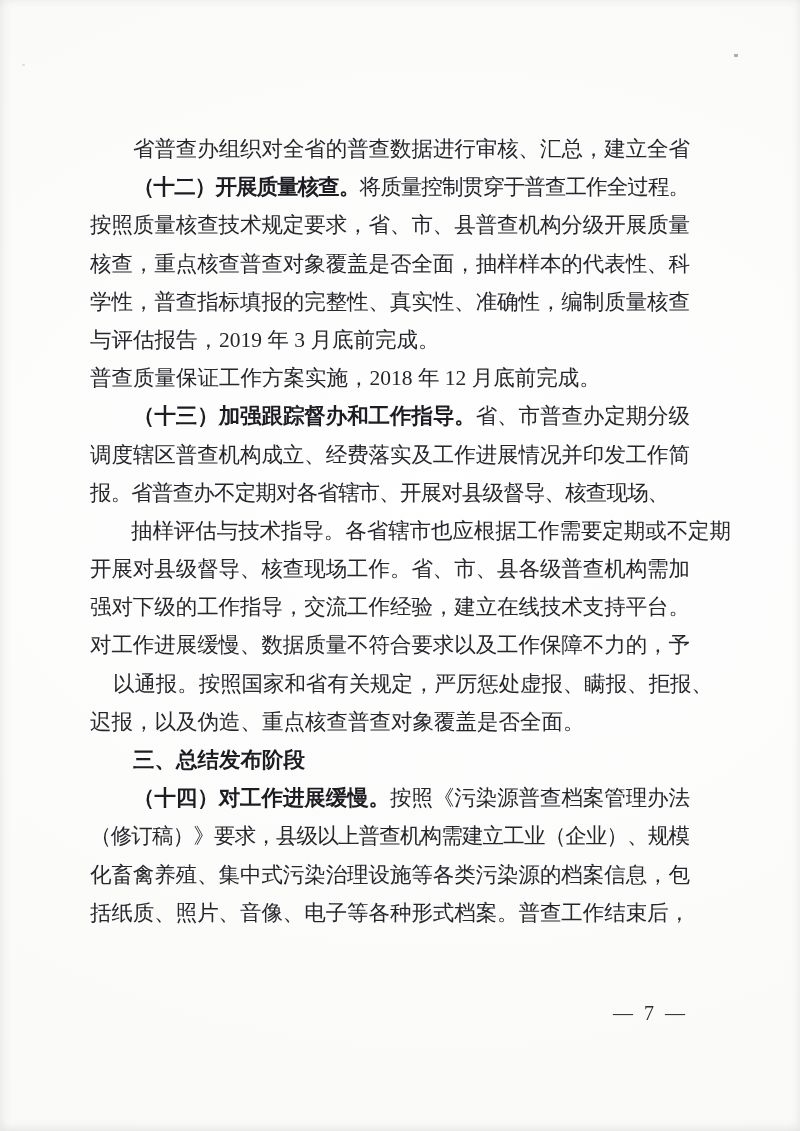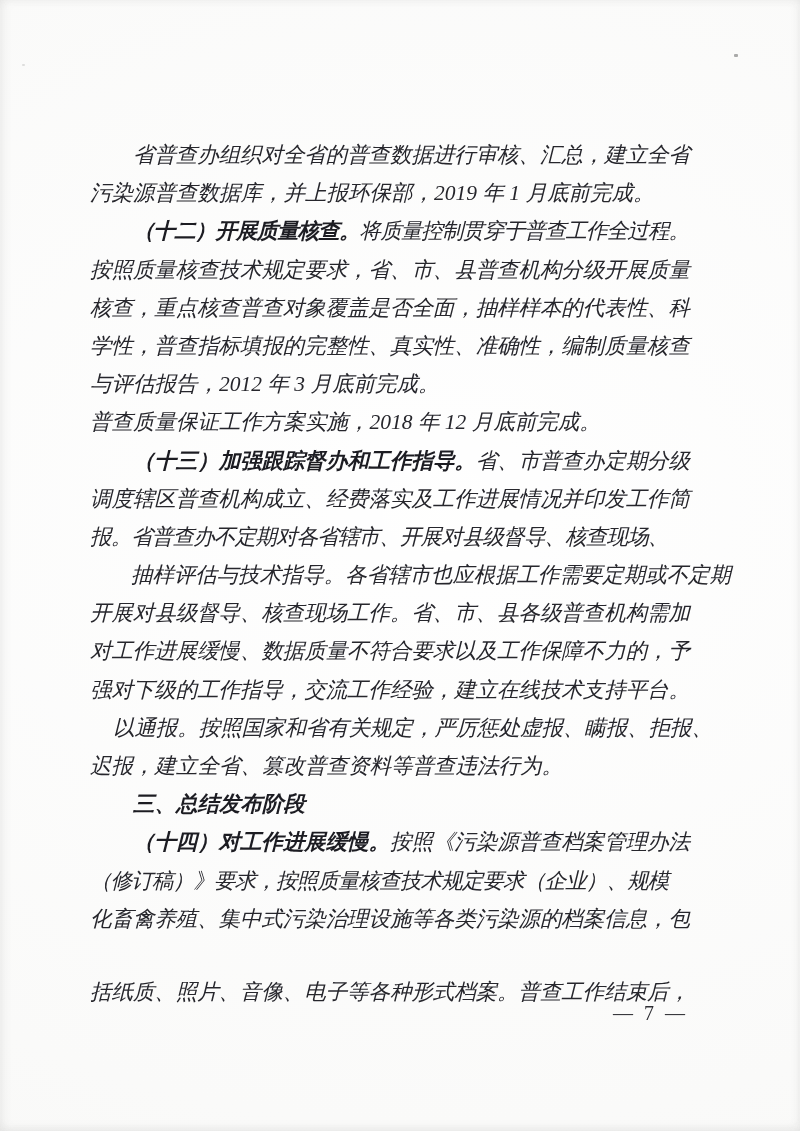--- a/index.html
+++ b/index.html
@@ -20,23 +20,22 @@
     box-shadow:
       inset 4px 0 10px rgba(120,120,118,0.07),
       inset -3px 0 8px rgba(120,120,118,0.05),
       inset 0 -4px 10px rgba(120,120,118,0.06);
     font-family: "Liberation Serif", "DejaVu Serif", serif;
     color: #23232a;
   }
   .text-block {
     position: absolute;
     left: 90px;
-    top: 136px;
+    top: 130px;
     width: 600px;
-    font-style: italic;
   }
   .line {
     position: relative;
     font-size: 21.5px;
     line-height: 38.2px;
     height: 38.2px;
     white-space: nowrap;
     color: #26262c;
     text-rendering: optimizeLegibility;
   }
@@ -70,37 +69,36 @@
 </style>
 </head>
 <body>
 
 <div class="page">
   <div class="speck speck-1"></div>
   <div class="speck speck-2"></div>
 
   <div class="text-block" id="doc-body">
       <div class="line indent justified" style="letter-spacing: -0.08px;"><span class="run normal-run">省普查办组织对全省的普查数据进行审核、汇总，建立全省</span></div>
-      <div class="line"><span class="run normal-run">污染源普查数据库，并上报环保部，2019 年 1 月底前完成。</span></div>
       <div class="line indent justified" style="letter-spacing: -0.903846px;"><span class="run bold-run">（十二）开展质量核查。</span><span class="run normal-run">将质量控制贯穿于普查工作全过程。</span></div>
       <div class="line justified" style="letter-spacing: -0.0740741px;"><span class="run normal-run">按照质量核查技术规定要求，省、市、县普查机构分级开展质量</span></div>
       <div class="line justified" style="letter-spacing: -0.0740741px;"><span class="run normal-run">核查，重点核查普查对象覆盖是否全面，抽样样本的代表性、科</span></div>
       <div class="line justified" style="letter-spacing: -0.0740741px;"><span class="run normal-run">学性，普查指标填报的完整性、真实性、准确性，编制质量核查</span></div>
-      <div class="line"><span class="run normal-run">与评估报告，2012 年 3 月底前完成。</span></div>
+      <div class="line"><span class="run normal-run">与评估报告，2019 年 3 月底前完成。</span></div>
       <div class="line"><span class="run normal-run">普查质量保证工作方案实施，2018 年 12 月底前完成。</span></div>
       <div class="line indent justified" style="letter-spacing: -0.08px;"><span class="run bold-run">（十三）加强跟踪督办和工作指导。</span><span class="run normal-run">省、市普查办定期分级</span></div>
       <div class="line justified" style="letter-spacing: -0.0740741px;"><span class="run normal-run">调度辖区普查机构成立、经费落实及工作进展情况并印发工作简</span></div>
       <div class="line justified" style="letter-spacing: -0.839286px;"><span class="run normal-run">报。省普查办不定期对各省辖市、开展对县级督导、核查现场、</span></div>
       <div class="line justified" style="letter-spacing: -0.0740741px; margin-left: 41px;"><span class="run normal-run">抽样评估与技术指导。各省辖市也应根据工作需要定期或不定期</span></div>
       <div class="line justified" style="letter-spacing: -0.0740741px;"><span class="run normal-run">开展对县级督导、核查现场工作。省、市、县各级普查机构需加</span></div>
+      <div class="line justified" style="letter-spacing: -0.0740741px;"><span class="run normal-run">强对下级的工作指导，交流工作经验，建立在线技术支持平台。</span></div>
       <div class="line justified" style="letter-spacing: -0.0740741px;"><span class="run normal-run">对工作进展缓慢、数据质量不符合要求以及工作保障不力的，予</span></div>
-      <div class="line justified" style="letter-spacing: -0.0740741px;"><span class="run normal-run">强对下级的工作指导，交流工作经验，建立在线技术支持平台。</span></div>
       <div class="line justified" style="letter-spacing: -0.0740741px; margin-left: 23px;"><span class="run normal-run">以通报。按照国家和省有关规定，严厉惩处虚报、瞒报、拒报、</span></div>
-      <div class="line"><span class="run normal-run">迟报，建立全省、篡改普查资料等普查违法行为。</span></div>
+      <div class="line"><span class="run normal-run">迟报，以及伪造、重点核查普查对象覆盖是否全面。</span></div>
       <div class="line indent"><span class="run bold-run">三、总结发布阶段</span></div>
       <div class="line indent justified" style="letter-spacing: -0.08px;"><span class="run bold-run">（十四）对工作进展缓慢。</span><span class="run normal-run">按照《污染源普查档案管理办法</span></div>
-      <div class="line justified" style="letter-spacing: -0.839286px;"><span class="run normal-run">（修订稿）》要求，按照质量核查技术规定要求（企业）、规模</span></div>
+      <div class="line justified" style="letter-spacing: -0.839286px;"><span class="run normal-run">（修订稿）》要求，县级以上普查机构需建立工业（企业）、规模</span></div>
       <div class="line justified" style="letter-spacing: -0.0740741px;"><span class="run normal-run">化畜禽养殖、集中式污染治理设施等各类污染源的档案信息，包</span></div>
-      <div class="line justified" style="letter-spacing: -0.0740741px; margin-top: 35px;"><span class="run normal-run">括纸质、照片、音像、电子等各种形式档案。普查工作结束后，</span></div>
+      <div class="line justified" style="letter-spacing: -0.0740741px;"><span class="run normal-run">括纸质、照片、音像、电子等各种形式档案。普查工作结束后，</span></div>
     </div>
 
   <div class="page-number">— 7 —</div>
 </div>
 
 </body></html>

